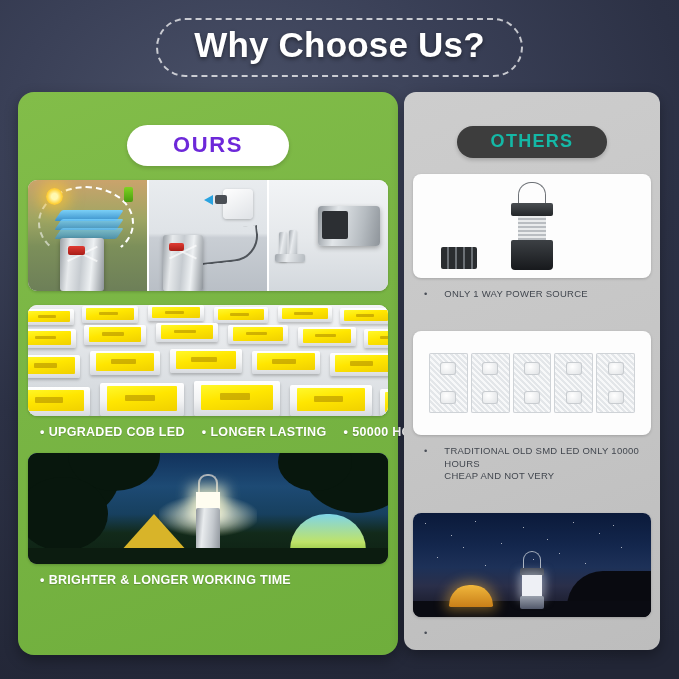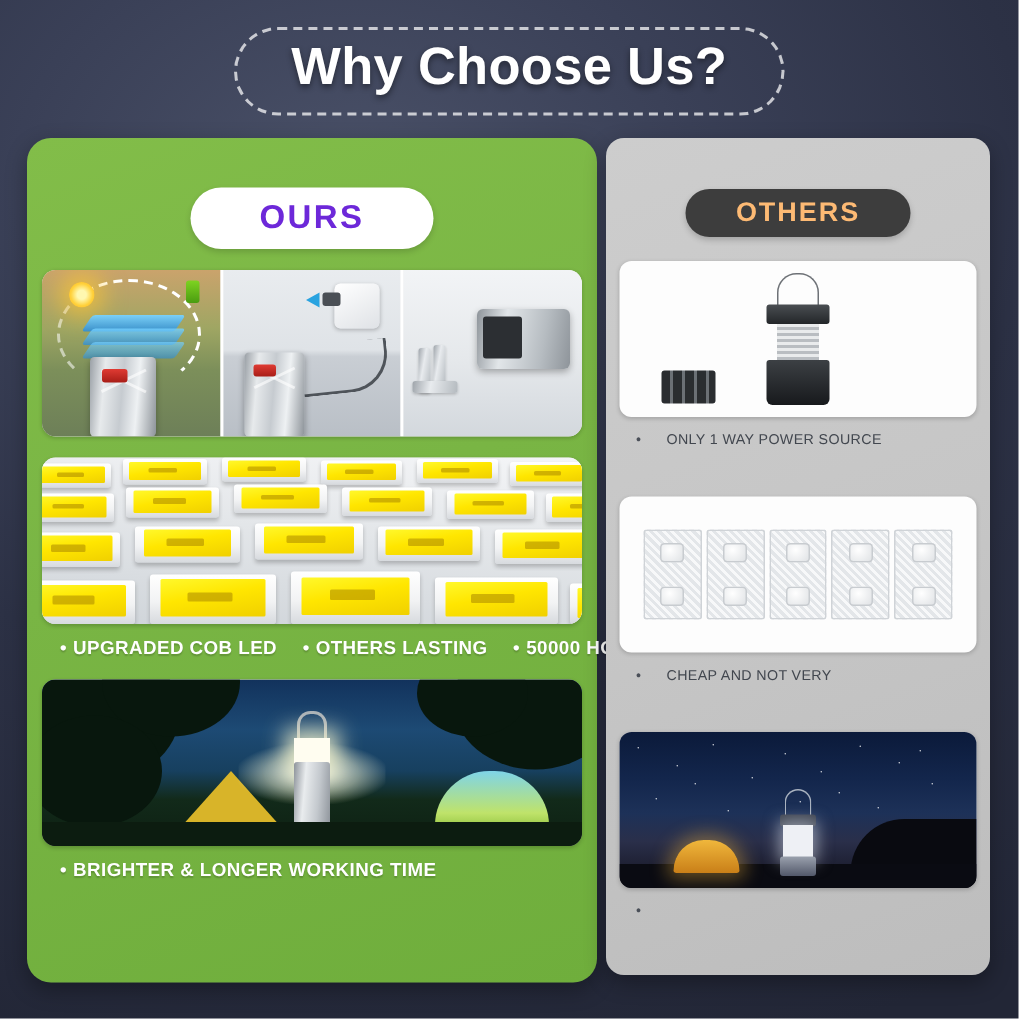--- a/index.html
+++ b/index.html
@@ -51,21 +51,21 @@
     background: #ffffff; border-radius: 22px;
     padding: 7px 46px 8px 46px; margin-top: 23px;
     box-shadow: 0 2px 4px rgba(0,0,0,.16);
   }
   #ours-pill span { font-size: 22px; font-weight: bold; color: #6d28d9; letter-spacing: 1.6px; }
   #others-pill {
     background: #3d3d3d; border-radius: 20px;
     padding: 5px 34px 6px 34px; margin-top: 26px;
     box-shadow: 0 2px 4px rgba(0,0,0,.2);
   }
-  #others-pill span { font-size: 18px; font-weight: bold; color: #fdba74; letter-spacing: 1.3px; }
+  #others-pill span { font-size: 18px; font-weight: bold; color: #14b8a6; letter-spacing: 1.3px; }
 
   
   .media { border-radius: 9px; overflow: hidden; position: relative; background: #eee; }
   .l-media { width: 360px; height: 111px; margin: 14px auto 0 auto;
              box-shadow: 0 1px 3px rgba(0,0,0,.2); display: flex; }
   .r-media { width: 238px; height: 104px; margin: 16px auto 0 auto; border-radius: 8px;
              background: #fdfdfd; box-shadow: 0 1px 3px rgba(0,0,0,.18); position: relative; }
 
   .third { flex: 1 1 0; position: relative; overflow: hidden; border-right: 2px solid #fff; }
   .third:last-child { border-right: none; }
@@ -327,21 +327,21 @@
           <i></i>
         </div>
     </div>
   </div>
 
   <div class="l-features">
     <div class="l-feat">
       <span class="dot">•</span><span>UPGRADED COB LED</span>
     </div>
     <div class="l-feat">
-      <span class="dot">•</span><span>OTHERS LASTING</span>
+      <span class="dot">•</span><span>LONGER LASTING</span>
     </div>
     <div class="l-feat">
       <span class="dot">•</span><span class="hrs">50000</span><span> HOURS</span>
     </div>
   </div>
 
   <div class="media l-media" style="display:block;">
     <div class="sc-camp">
       <div class="foliage" style="left:-28px;top:-26px;width:120px;height:96px;"></div>
       <div class="foliage" style="left:40px;top:-34px;width:92px;height:72px;"></div>
@@ -411,20 +411,21 @@
         </div>
       <div class="smd">
           <b class="t"></b>
           <b class="bm"></b>
         </div>
     </div>
   </div>
   <div class="r-features">
     <span class="r-bullet">•</span>
     <div>
+      <div class="r-feat">TRADITIONAL OLD SMD LED ONLY 10000 HOURS</div>
       <div class="r-feat">CHEAP AND NOT VERY</div>
     </div>
   </div>
 
   <div class="r-media" style="margin-top:30px;">
     <div class="sc-night">
       <div class="star" style="left:12px;top:10px;"></div>
         <div class="star" style="left:38px;top:22px;"></div>
       <div class="star" style="left:62px;top:8px;"></div>
         <div class="star" style="left:88px;top:30px;"></div>

